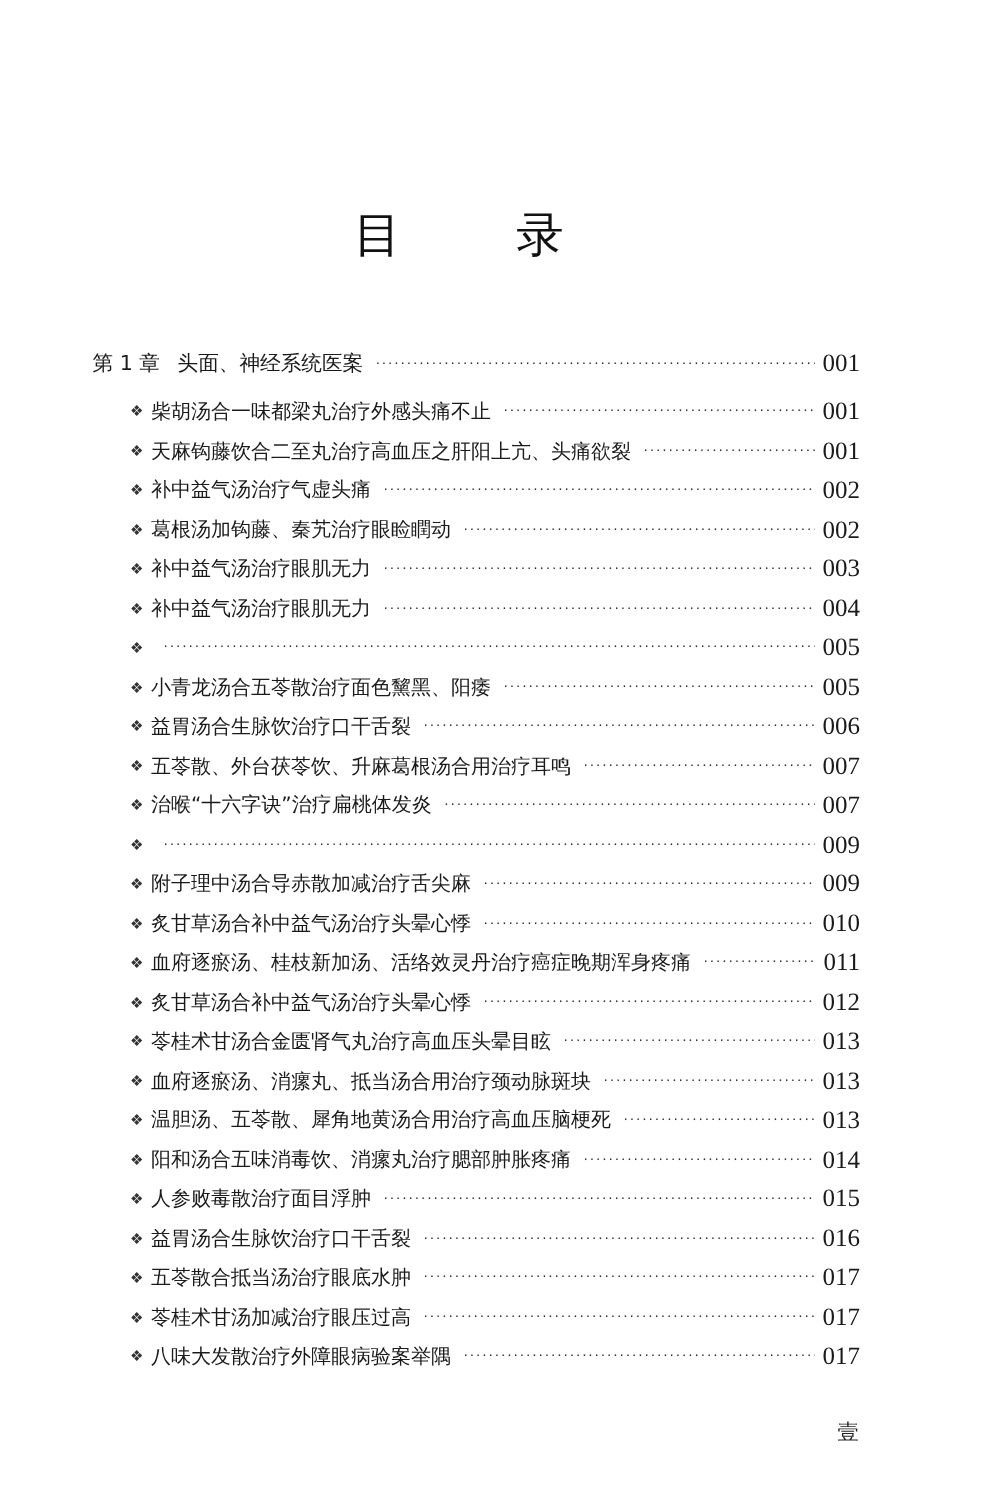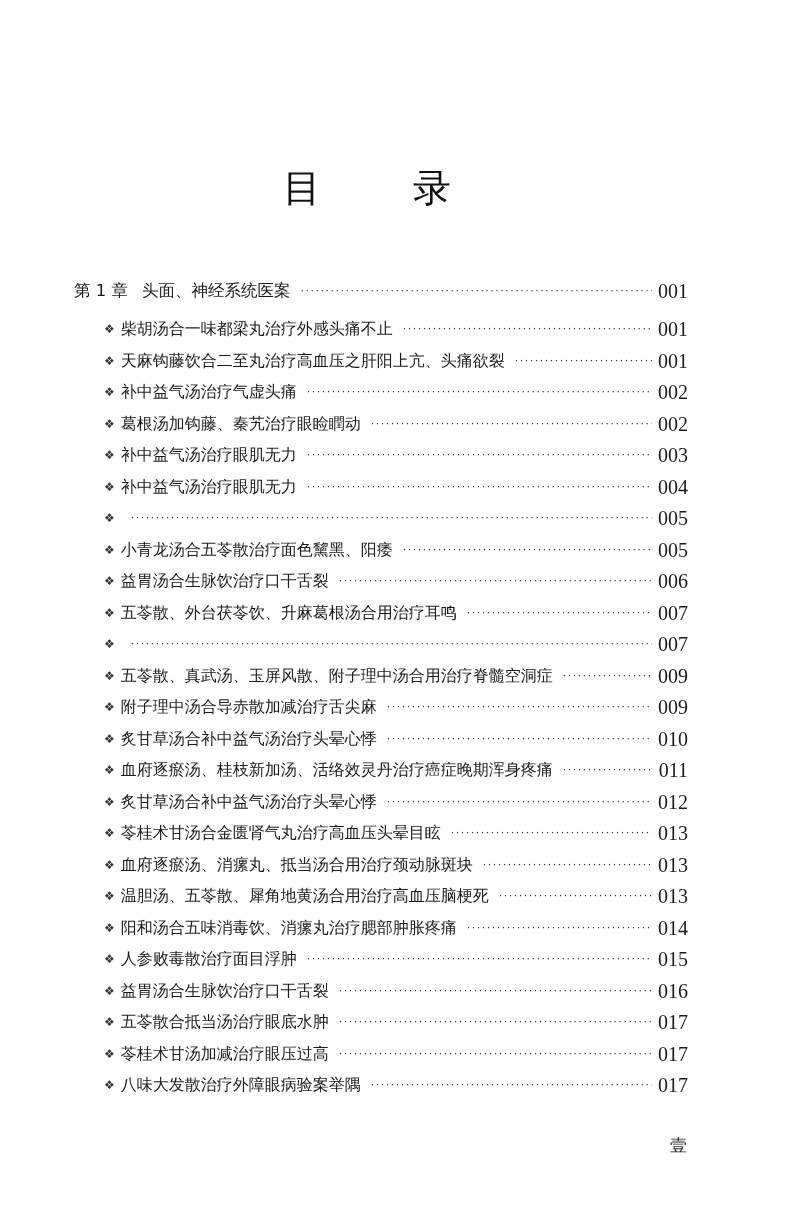--- a/index.html
+++ b/index.html
@@ -105,26 +105,26 @@
         <span class="page">006</span>
       </div>
       <div class="row entry" style="top: 602px;">
         <span class="bullet">❖</span>
         <span class="label">五苓散、外台茯苓饮、升麻葛根汤合用治疗耳鸣</span>
         <span class="leader"></span>
         <span class="page">007</span>
       </div>
       <div class="row entry" style="top: 633px;">
         <span class="bullet">❖</span>
+        <span class="label">治喉“十六字诀”治疗扁桃体发炎</span>
         <span class="leader"></span>
         <span class="page">007</span>
       </div>
       <div class="row entry" style="top: 665px;">
         <span class="bullet">❖</span>
-        <span class="label">五苓散、真武汤、玉屏风散、附子理中汤合用治疗脊髓空洞症</span>
         <span class="leader"></span>
         <span class="page">009</span>
       </div>
       <div class="row entry" style="top: 696px;">
         <span class="bullet">❖</span>
         <span class="label">附子理中汤合导赤散加减治疗舌尖麻</span>
         <span class="leader"></span>
         <span class="page">009</span>
       </div>
       <div class="row entry" style="top: 728px;">

